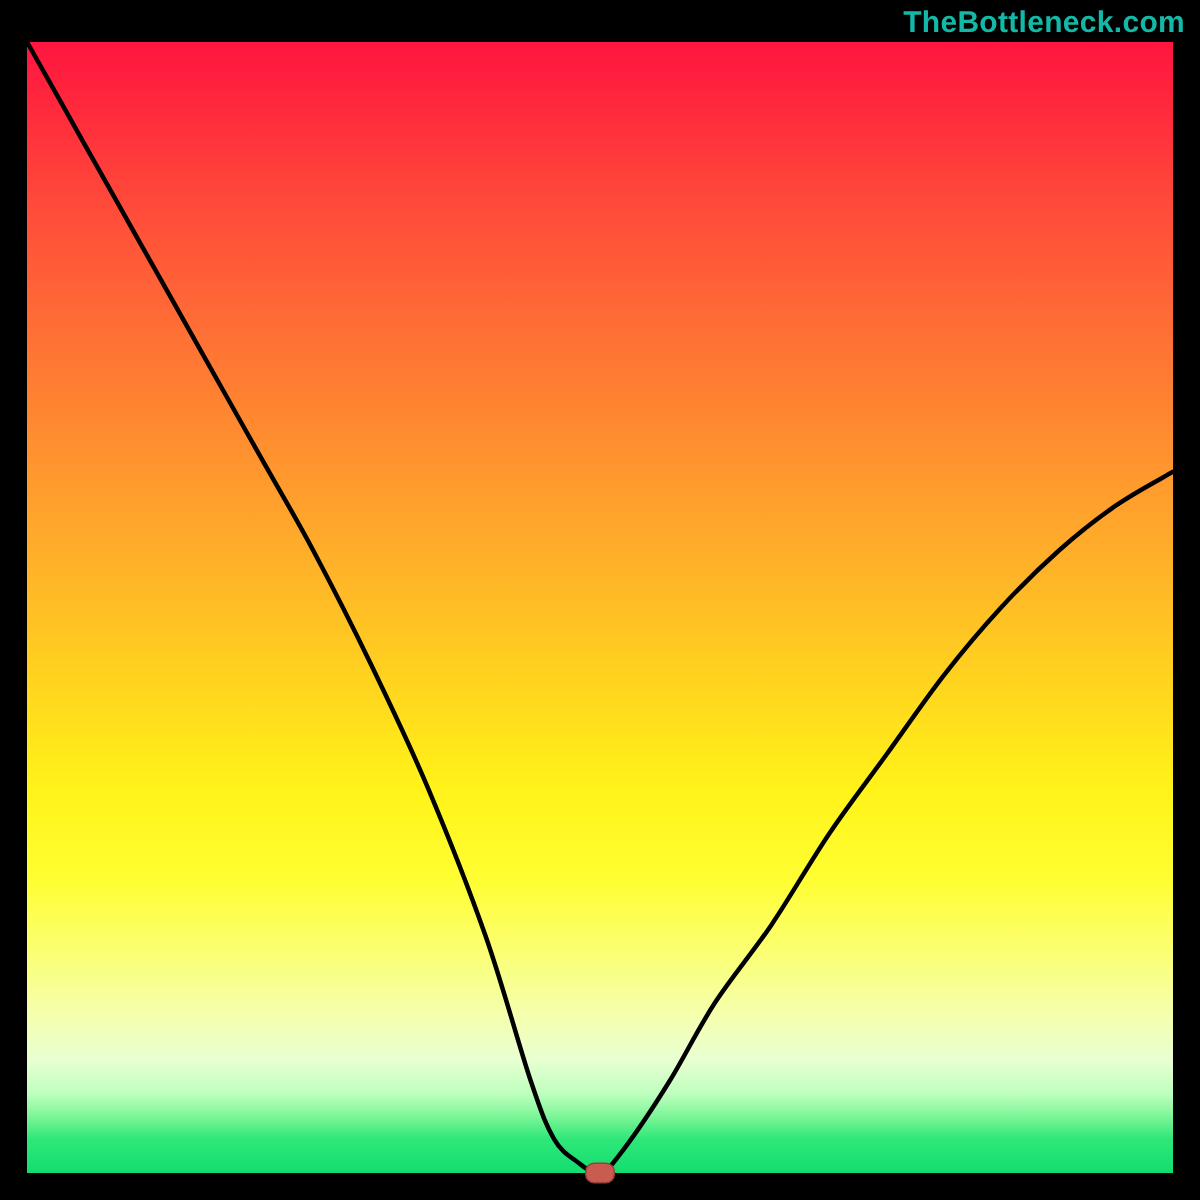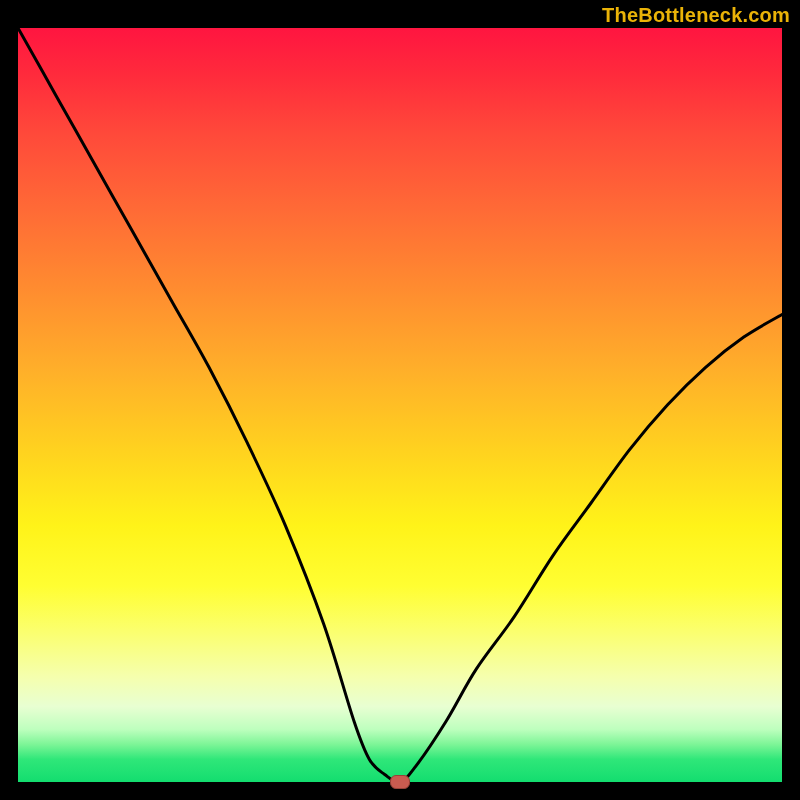--- a/index.html
+++ b/index.html
@@ -16,21 +16,21 @@
     width: 800px;
     height: 800px;
     background: #000;
   }
   .watermark {
     position: absolute;
     top: 4px;
     right: 10px;
     font-size: 20px;
     font-weight: 600;
-    color: #eab308;
+    color: #14b8a6;
     letter-spacing: 0.2px;
     user-select: none;
   }
   .plot-area {
     position: absolute;
     left: 18px;
     top: 28px;
     width: 764px;
     height: 754px;
     

